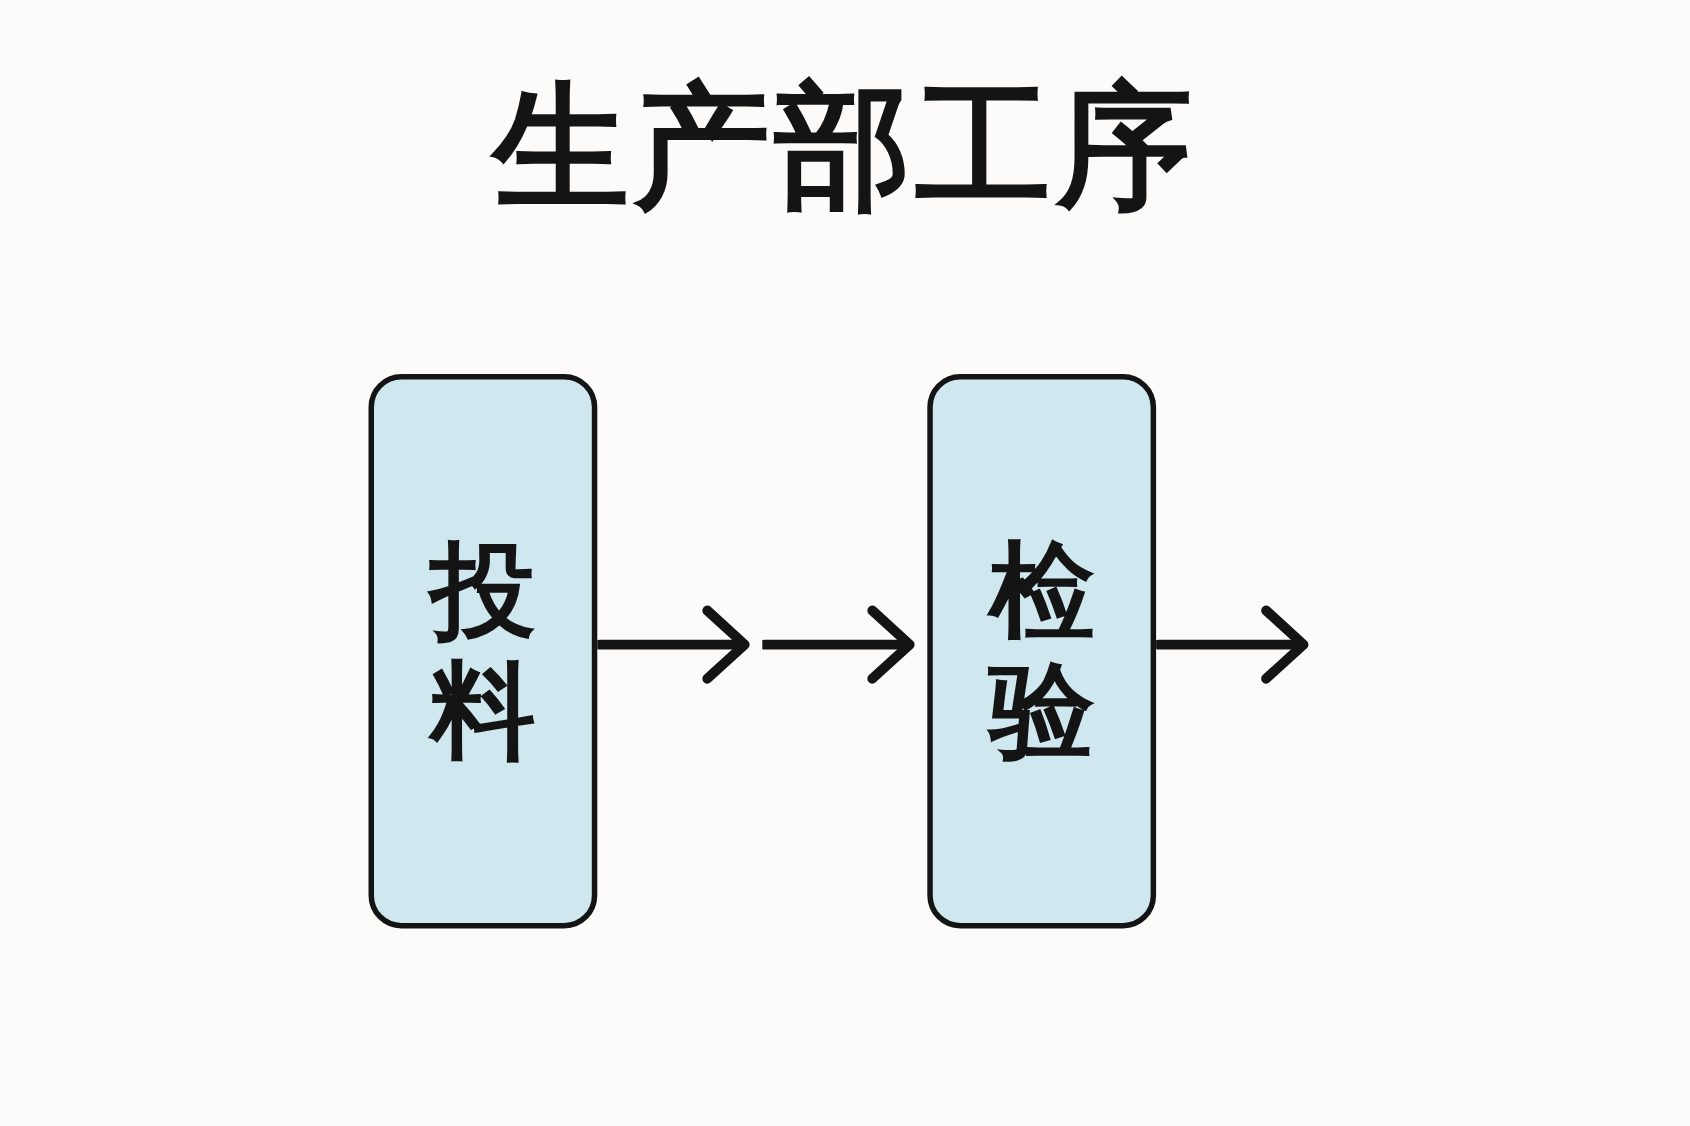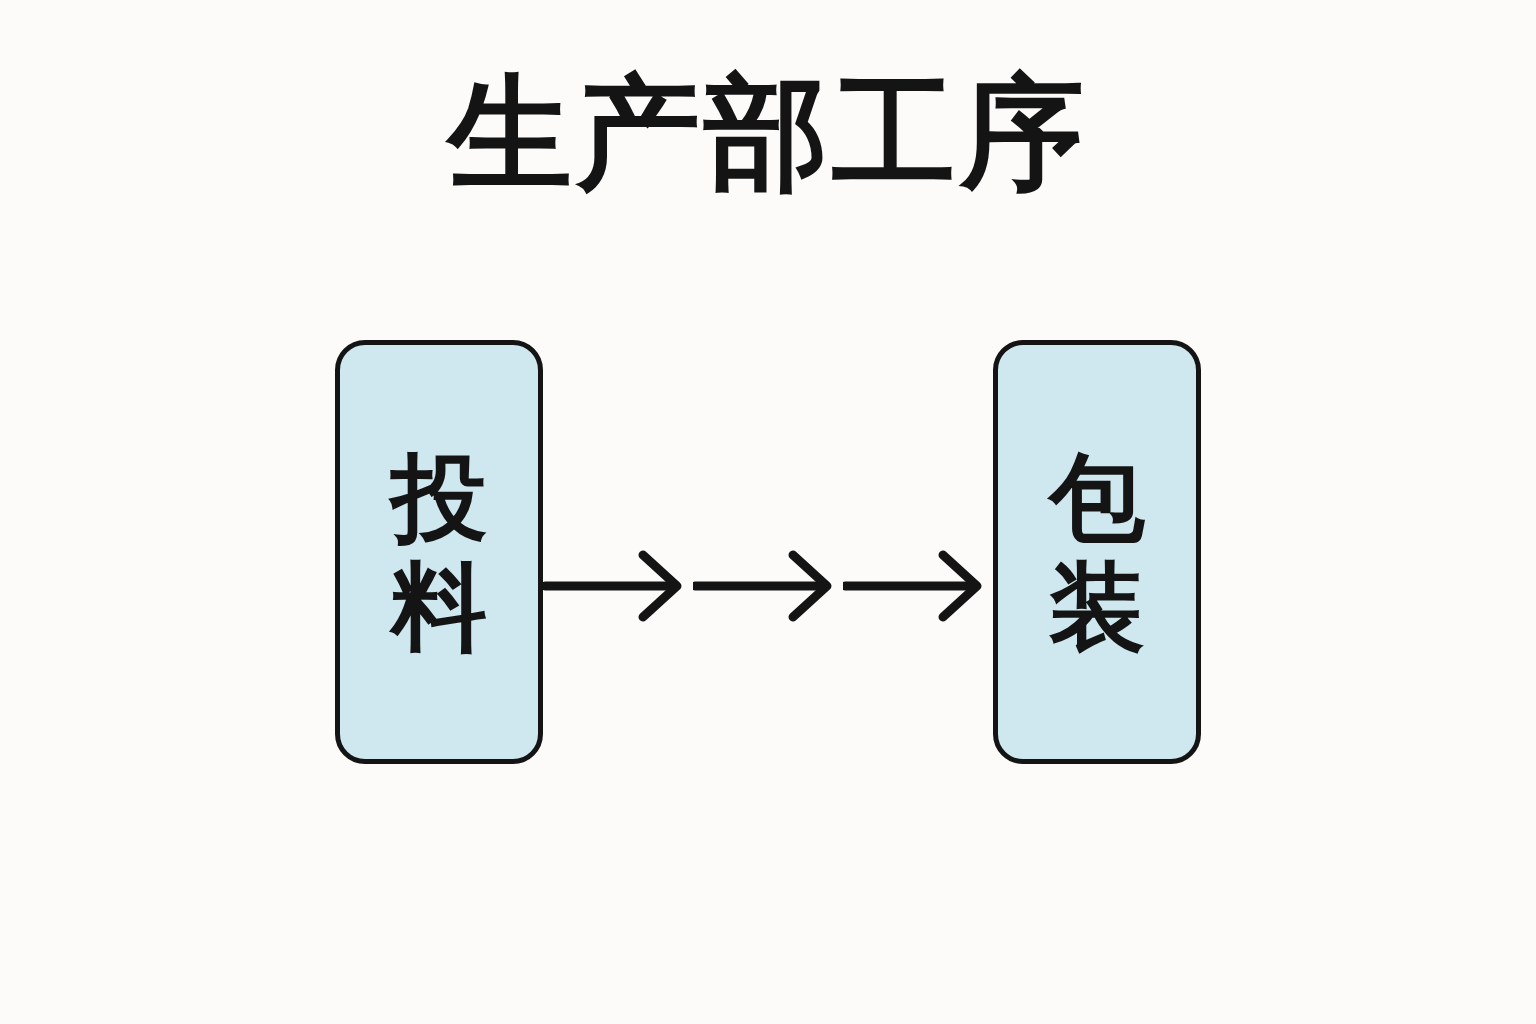--- a/index.html
+++ b/index.html
@@ -34,21 +34,21 @@
   .flow-row {
     position: absolute;
     top: 340px; left: 0; right: 0;
     height: 492px;
     display: flex;
     justify-content: center;
     align-items: stretch;
   }
   .step-box {
     width: 208px;
-    height: 424px;
+    height: 504px;
     background: var(--box-fill);
     border: 5px solid var(--box-border);
     border-radius: 30px;
     display: flex;
     align-items: center;
     justify-content: center;
   }
   .step-label {
     width: 1em;
     font-size: 96px;
@@ -87,26 +87,26 @@
     </div>
 
 
     <div class="arrow-wrap">
       <svg width="150" height="120" viewBox="0 0 150 120" aria-hidden="true">
         <line x1="2" y1="60" x2="126" y2="60" stroke="var(--arrow)" stroke-width="9" stroke-linecap="round"></line>
         <polyline points="100,29 134,60 100,91" fill="none" stroke="var(--arrow)" stroke-width="9" stroke-linecap="round" stroke-linejoin="round"></polyline>
       </svg>
     </div>
 
+    <div class="step-box">
+      <div class="step-label">检验</div>
+    </div>
 
     <div class="arrow-wrap">
       <svg width="150" height="120" viewBox="0 0 150 120" aria-hidden="true">
         <line x1="2" y1="60" x2="126" y2="60" stroke="var(--arrow)" stroke-width="9" stroke-linecap="round"></line>
         <polyline points="100,29 134,60 100,91" fill="none" stroke="var(--arrow)" stroke-width="9" stroke-linecap="round" stroke-linejoin="round"></polyline>
       </svg>
     </div>
 
-    <div class="step-box">
-      <div class="step-label">包装</div>
-    </div>
 
   </div>
 </div>
 
 </body></html>

